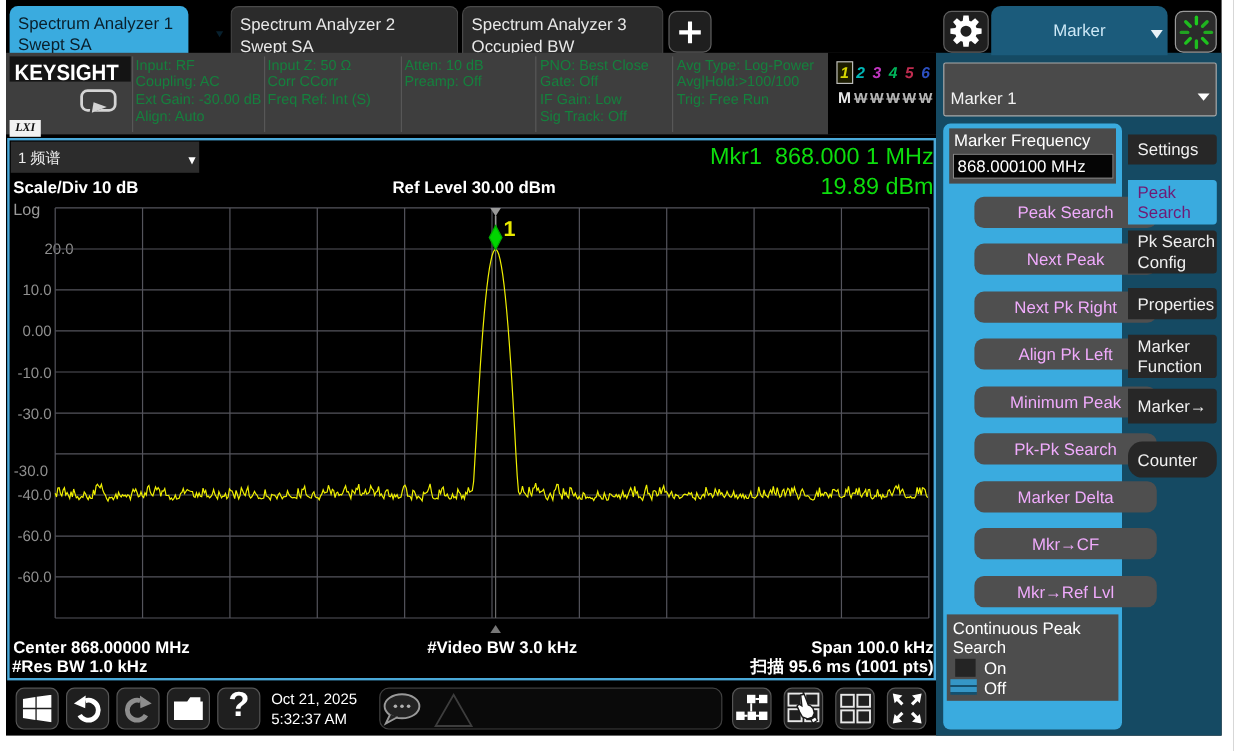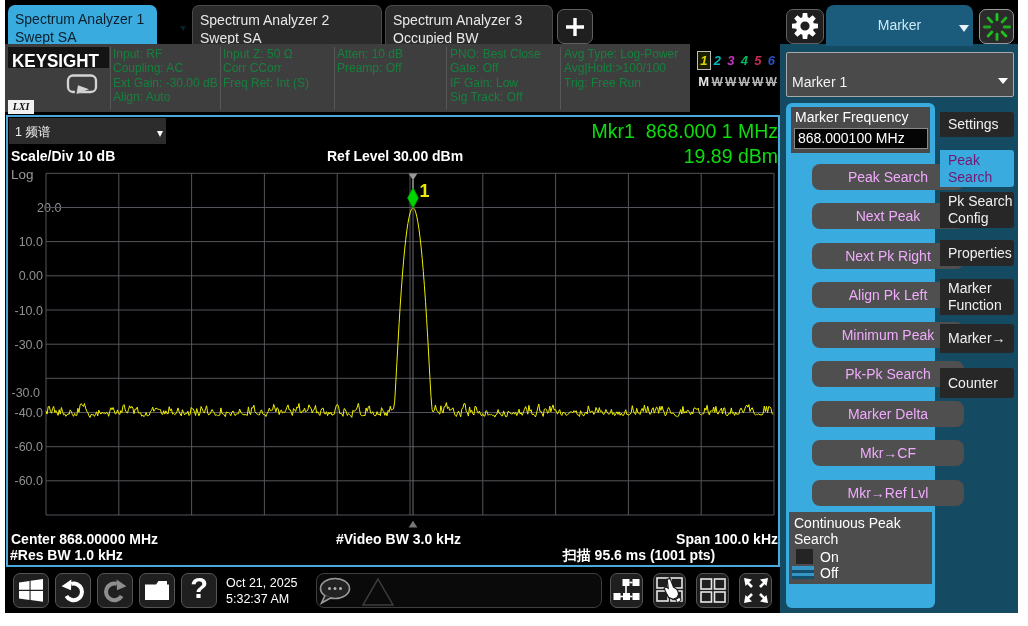--- a/index.html
+++ b/index.html
@@ -130,23 +130,23 @@
 <path d="M46.0,411.1 L47.1,414.1 L48.2,406.7 L49.3,406.4 L50.4,411.4 L51.5,413.3 L52.6,408.4 L53.7,406.5 L54.8,412.5 L55.9,410.5 L57.0,412.8 L58.1,415.4 L59.2,409.7 L60.3,414.1 L61.4,407.5 L62.5,411.3 L63.6,414.8 L64.7,413.9 L65.8,416.3 L66.9,415.0 L68.0,413.7 L69.1,414.4 L70.2,409.9 L71.3,411.5 L72.4,414.5 L73.5,416.3 L74.6,413.5 L75.7,415.4 L76.8,415.4 L77.9,408.3 L79.0,412.3 L80.1,404.9 L81.2,403.6 L82.3,405.2 L83.4,406.5 L84.5,403.6 L85.6,408.1 L86.7,411.0 L87.8,412.6 L88.9,415.7 L90.0,417.5 L91.1,414.4 L92.2,414.8 L93.3,414.4 L94.4,416.4 L95.5,414.4 L96.6,411.8 L97.7,415.9 L98.8,410.2 L99.9,412.9 L101.0,414.1 L102.1,412.3 L103.2,413.3 L104.3,412.6 L105.4,414.1 L106.5,412.3 L107.6,413.0 L108.7,416.3 L109.8,411.2 L110.9,407.7 L112.0,409.8 L113.1,407.5 L114.2,410.4 L115.3,414.0 L116.4,413.4 L117.5,409.9 L118.6,413.5 L119.7,414.6 L120.8,410.6 L121.9,412.6 L123.0,405.8 L124.1,404.6 L125.2,410.0 L126.3,412.1 L127.4,413.2 L128.5,409.6 L129.6,405.8 L130.7,408.2 L131.8,406.4 L132.9,408.1 L134.0,413.7 L135.1,409.1 L136.2,409.3 L137.3,407.1 L138.4,412.9 L139.5,412.9 L140.6,412.8 L141.7,416.2 L142.8,415.0 L143.9,416.7 L145.0,415.4 L146.1,412.5 L147.2,415.8 L148.3,415.6 L149.4,415.0 L150.5,411.2 L151.6,410.3 L152.7,407.1 L153.8,411.3 L154.9,409.6 L156.0,408.0 L157.1,408.8 L158.2,409.2 L159.3,409.5 L160.4,409.6 L161.5,413.8 L162.6,414.5 L163.7,410.7 L164.8,414.1 L165.9,410.8 L167.0,413.5 L168.1,413.9 L169.2,406.7 L170.3,410.8 L171.4,408.8 L172.5,414.0 L173.6,413.4 L174.7,414.8 L175.8,413.8 L176.9,411.9 L178.0,407.9 L179.1,411.8 L180.2,414.0 L181.3,415.9 L182.4,409.7 L183.5,412.4 L184.6,414.9 L185.7,413.4 L186.8,413.6 L187.9,411.2 L189.0,415.6 L190.1,414.2 L191.2,407.5 L192.3,408.9 L193.4,409.1 L194.5,412.0 L195.6,415.5 L196.7,408.6 L197.8,412.1 L198.9,415.8 L200.0,413.1 L201.1,406.5 L202.2,409.0 L203.3,411.6 L204.4,413.1 L205.5,408.7 L206.6,405.8 L207.7,413.2 L208.8,415.0 L209.9,414.0 L211.0,411.9 L212.1,409.5 L213.2,411.6 L214.3,412.8 L215.4,415.4 L216.5,414.9 L217.6,415.7 L218.7,415.4 L219.8,415.1 L220.9,407.9 L222.0,413.4 L223.1,413.8 L224.2,414.9 L225.3,416.6 L226.4,412.0 L227.5,412.5 L228.6,412.6 L229.7,413.6 L230.8,415.7 L231.9,412.2 L233.0,410.9 L234.1,413.4 L235.2,415.6 L236.3,414.0 L237.4,413.8 L238.5,413.7 L239.6,409.0 L240.7,412.0 L241.8,413.5 L242.9,414.5 L244.0,414.9 L245.1,414.5 L246.2,414.8 L247.3,415.5 L248.4,406.9 L249.5,412.9 L250.6,414.7 L251.7,407.7 L252.8,408.0 L253.9,405.2 L255.0,411.7 L256.1,413.3 L257.2,414.0 L258.3,414.8 L259.4,415.0 L260.5,411.2 L261.6,409.8 L262.7,413.8 L263.8,414.7 L264.9,414.7 L266.0,416.5 L267.1,413.4 L268.2,411.6 L269.3,408.1 L270.4,410.8 L271.5,410.3 L272.6,410.0 L273.7,404.4 L274.8,407.9 L275.9,411.8 L277.0,407.7 L278.1,408.7 L279.2,414.6 L280.3,410.9 L281.4,410.1 L282.5,412.9 L283.6,412.1 L284.7,412.5 L285.8,410.4 L286.9,407.2 L288.0,404.9 L289.1,409.9 L290.2,409.7 L291.3,412.5 L292.4,415.5 L293.5,408.5 L294.6,409.8 L295.7,411.5 L296.8,407.0 L297.9,407.9 L299.0,403.5 L300.1,412.1 L301.2,412.9 L302.3,410.9 L303.4,411.4 L304.5,408.1 L305.6,411.8 L306.7,411.2 L307.8,409.9 L308.9,404.8 L310.0,407.3 L311.1,408.3 L312.2,412.9 L313.3,410.1 L314.4,409.4 L315.5,405.4 L316.6,413.1 L317.7,411.6 L318.8,413.8 L319.9,415.5 L321.0,410.2 L322.1,408.4 L323.2,408.2 L324.3,413.6 L325.4,414.0 L326.5,411.7 L327.6,415.7 L328.7,412.3 L329.8,414.0 L330.9,412.2 L332.0,415.2 L333.1,414.7 L334.2,414.3 L335.3,409.0 L336.4,405.2 L337.5,404.4 L338.6,406.8 L339.7,413.4 L340.8,413.5 L341.9,413.9 L343.0,416.3 L344.1,408.6 L345.2,409.3 L346.3,412.1 L347.4,415.5 L348.5,413.5 L349.6,414.6 L350.7,415.8 L351.8,417.4 L352.9,410.3 L354.0,411.4 L355.1,410.6 L356.2,409.8 L357.3,407.1 L358.4,403.3 L359.5,409.6 L360.6,414.8 L361.7,415.6 L362.8,415.8 L363.9,415.2 L365.0,415.7 L366.1,408.0 L367.2,411.4 L368.3,407.1 L369.4,405.9 L370.5,413.0 L371.6,413.3 L372.7,411.7 L373.8,414.7 L374.9,415.9 L376.0,415.4 L377.1,411.6 L378.2,414.8 L379.3,413.9 L380.4,415.7 L381.5,407.7 L382.6,410.1 L383.7,411.4 L384.8,415.3 L385.9,412.8 L387.0,415.8 L388.1,410.3 L389.2,411.8 L390.3,406.2 L391.4,410.1 L392.5,409.4 L393.6,408.8 L394.7,401.3 L395.8,382.2 L396.9,362.6 L398.0,342.4 L399.1,323.5 L400.2,305.9 L401.3,289.8 L402.4,275.1 L403.5,261.9 L404.6,250.1 L405.7,239.8 L406.8,230.9 L407.9,223.4 L409.0,217.5 L410.1,212.9 L411.2,209.8 L412.3,208.2 L413.4,208.0 L414.5,209.2 L415.6,211.9 L416.7,216.1 L417.8,221.7 L418.9,228.7 L420.0,237.2 L421.1,247.1 L422.2,258.5 L423.3,271.4 L424.4,285.7 L425.5,301.4 L426.6,318.5 L427.7,337.1 L428.8,357.0 L429.9,377.7 L431.0,396.5 L432.1,409.8 L433.2,412.0 L434.3,410.3 L435.4,405.1 L436.5,409.9 L437.6,411.3 L438.7,413.1 L439.8,414.2 L440.9,405.8 L442.0,411.0 L443.1,413.1 L444.2,406.7 L445.3,406.5 L446.4,402.6 L447.5,408.6 L448.6,406.9 L449.7,410.5 L450.8,409.7 L451.9,409.2 L453.0,407.8 L454.1,412.2 L455.2,415.4 L456.3,416.5 L457.4,413.3 L458.5,411.1 L459.6,413.8 L460.7,416.7 L461.8,409.1 L462.9,407.8 L464.0,403.6 L465.1,403.8 L466.2,411.2 L467.3,412.2 L468.4,416.1 L469.5,406.9 L470.6,412.2 L471.7,410.3 L472.8,413.7 L473.9,415.0 L475.0,406.4 L476.1,406.8 L477.2,411.2 L478.3,413.3 L479.4,411.0 L480.5,414.2 L481.6,415.9 L482.7,413.7 L483.8,415.9 L484.9,416.1 L486.0,410.6 L487.1,411.5 L488.2,415.3 L489.3,414.2 L490.4,414.8 L491.5,414.4 L492.6,415.4 L493.7,415.1 L494.8,417.1 L495.9,414.8 L497.0,414.0 L498.1,409.5 L499.2,413.3 L500.3,413.5 L501.4,415.7 L502.5,415.9 L503.6,410.9 L504.7,414.1 L505.8,416.8 L506.9,416.5 L508.0,411.4 L509.1,411.8 L510.2,413.2 L511.3,413.9 L512.4,414.0 L513.5,412.1 L514.6,414.2 L515.7,412.4 L516.8,415.6 L517.9,412.9 L519.0,409.2 L520.1,414.1 L521.2,412.6 L522.3,415.3 L523.4,412.3 L524.5,409.2 L525.6,406.6 L526.7,409.5 L527.8,414.2 L528.9,405.3 L530.0,411.3 L531.1,409.7 L532.2,414.7 L533.3,414.0 L534.4,415.4 L535.5,416.9 L536.6,413.0 L537.7,408.0 L538.8,404.0 L539.9,411.4 L541.0,411.2 L542.1,413.7 L543.2,416.4 L544.3,409.3 L545.4,408.8 L546.5,409.5 L547.6,413.3 L548.7,412.3 L549.8,406.1 L550.9,411.8 L552.0,407.7 L553.1,404.9 L554.2,410.1 L555.3,409.6 L556.4,411.3 L557.5,414.1 L558.6,411.5 L559.7,409.6 L560.8,414.2 L561.9,415.5 L563.0,412.1 L564.1,412.8 L565.2,413.1 L566.3,415.4 L567.4,414.7 L568.5,414.1 L569.6,412.2 L570.7,411.8 L571.8,412.1 L572.9,412.7 L574.0,410.6 L575.1,412.0 L576.2,410.7 L577.3,414.6 L578.4,414.9 L579.5,416.5 L580.6,410.7 L581.7,413.3 L582.8,415.3 L583.9,415.8 L585.0,413.1 L586.1,411.9 L587.2,414.0 L588.3,405.9 L589.4,410.1 L590.5,412.6 L591.6,411.1 L592.7,411.4 L593.8,414.4 L594.9,412.5 L596.0,407.5 L597.1,410.2 L598.2,412.6 L599.3,407.6 L600.4,411.7 L601.5,410.7 L602.6,413.0 L603.7,414.5 L604.8,412.8 L605.9,409.5 L607.0,412.0 L608.1,413.7 L609.2,414.3 L610.3,412.8 L611.4,409.4 L612.5,414.4 L613.6,412.8 L614.7,415.6 L615.8,413.8 L616.9,411.8 L618.0,414.4 L619.1,411.8 L620.2,415.3 L621.3,413.2 L622.4,415.3 L623.5,415.4 L624.6,412.8 L625.7,409.7 L626.8,414.4 L627.9,414.6 L629.0,415.2 L630.1,414.1 L631.2,412.7 L632.3,405.7 L633.4,410.8 L634.5,413.5 L635.6,414.5 L636.7,408.3 L637.8,412.5 L638.9,413.2 L640.0,414.5 L641.1,410.6 L642.2,408.4 L643.3,411.4 L644.4,405.2 L645.5,410.9 L646.6,412.5 L647.7,406.4 L648.8,411.1 L649.9,414.4 L651.0,413.5 L652.1,409.0 L653.2,407.7 L654.3,413.2 L655.4,410.1 L656.5,407.0 L657.6,408.0 L658.7,413.4 L659.8,406.4 L660.9,410.4 L662.0,406.1 L663.1,410.0 L664.2,412.2 L665.3,415.9 L666.4,414.4 L667.5,409.5 L668.6,407.5 L669.7,409.8 L670.8,413.2 L671.9,413.4 L673.0,413.0 L674.1,413.8 L675.2,415.7 L676.3,416.1 L677.4,416.8 L678.5,416.1 L679.6,412.8 L680.7,409.6 L681.8,414.0 L682.9,406.4 L684.0,413.2 L685.1,411.5 L686.2,413.0 L687.3,410.3 L688.4,410.5 L689.5,412.4 L690.6,414.7 L691.7,411.8 L692.8,413.9 L693.9,408.2 L695.0,407.9 L696.1,408.8 L697.2,409.5 L698.3,408.1 L699.4,413.5 L700.5,414.4 L701.6,414.7 L702.7,413.7 L703.8,413.6 L704.9,408.0 L706.0,410.2 L707.1,405.3 L708.2,412.1 L709.3,414.9 L710.4,411.0 L711.5,410.8 L712.6,411.3 L713.7,407.1 L714.8,412.4 L715.9,406.4 L717.0,412.6 L718.1,414.2 L719.2,411.3 L720.3,410.3 L721.4,408.1 L722.5,414.0 L723.6,408.2 L724.7,407.9 L725.8,414.3 L726.9,415.8 L728.0,415.1 L729.1,413.0 L730.2,413.8 L731.3,407.9 L732.4,413.4 L733.5,412.4 L734.6,415.4 L735.7,412.2 L736.8,414.4 L737.9,414.1 L739.0,414.0 L740.1,409.0 L741.2,408.1 L742.3,410.8 L743.4,412.9 L744.5,410.0 L745.6,406.6 L746.7,405.0 L747.8,407.2 L748.9,404.6 L750.0,411.6 L751.1,409.0 L752.2,407.7 L753.3,410.7 L754.4,414.1 L755.5,414.9 L756.6,414.3 L757.7,414.6 L758.8,413.7 L759.9,415.0 L761.0,414.7 L762.1,415.0 L763.2,413.1 L764.3,406.1 L765.4,411.5 L766.5,406.4 L767.6,412.6 L768.7,406.5 L769.8,406.9 L770.9,408.2 L772.0,413.2 L773.1,414.6" fill="none" stroke="#f0f000" stroke-width="1"></path>
 <line x1="413" y1="174" x2="413" y2="515" stroke="#6a6a6a" stroke-width="1"></line>
 <line x1="413" y1="180" x2="413" y2="190" stroke="#9a9a9a" stroke-width="1.3"></line>
 <path d="M408.6,173.4 L417.4,173.4 L413,180.2 z" fill="#999"></path>
 <path d="M408.6,527.6 L417.4,527.6 L413,520.8 z" fill="#777"></path>
 <path d="M413,188 L418.3,198 L413,208 L407.7,198 z" fill="#00d500" stroke="#00a800" stroke-width="1"></path>
 <text x="419.5" y="196.5" fill="#e8e800" font-size="18px" font-weight="bold" font-family="Liberation Sans">1</text>
 </svg>
 <div class="ab wt" style="left:11px;top:531px;">Center 868.00000 MHz</div>
 <div class="ab wt" style="left:10px;top:547px;">#Res BW 1.0 kHz</div>
-<div class="ab wt" style="left:336px;top:531px;">#Video BW 3.0 kHz</div>
+<div class="ab wt" style="left:356px;top:531px;">#Video BW 3.0 kHz</div>
 <div class="ab wt" style="left:500px;top:531px;width:278px;text-align:right;">Span 100.0 kHz</div>
-<div class="ab wt" style="left:500px;top:547px;width:278px;text-align:center;">扫描 95.6 ms (1001 pts)</div>
+<div class="ab wt" style="left:500px;top:547px;width:278px;text-align:right;">扫描 95.6 ms (1001 pts)</div>
 
 <div class="ab btn-sq" style="left:13px;top:573px;width:36px;height:35px;border-width:1.5px;border-color:#555;"></div>
 <svg class="ab" style="left:19px;top:579px;" width="24" height="23" viewBox="0 0 24 23">
 <path fill="#fff" d="M0 3.4 L10.5 1.9 V10.8 H0 z M11.6 1.7 L24 0 V10.8 H11.6 z M0 12 H10.5 V20.9 L0 19.4 z M11.6 12 H24 V22.8 L11.6 21.1 z"></path>
   </svg>
 <div class="ab btn-sq" style="left:55px;top:573px;width:36px;height:35px;border-width:1.5px;border-color:#555;"></div>
 <svg class="ab" style="left:59px;top:577px;" width="28" height="28" viewBox="0 0 28 28">
 <path d="M12.2,6.9 A 8.3,8.3 0 1 1 7.4,18.9" fill="none" stroke="#fff" stroke-width="4"></path>
 <path d="M2.6,9.2 L12.4,2.6 L12.0,13.2 z" fill="#fff"></path>
   </svg>
@@ -259,15 +259,15 @@
   </div>
 <div class="ab rtab" style="top:240px;height:26px;">
     <span>Properties</span>
   </div>
 <div class="ab rtab" style="top:279px;height:36px;">
     <span>Marker<br>Function</span>
   </div>
 <div class="ab rtab" style="top:324px;height:29px;">
     <span>Marker→</span>
   </div>
-<div class="ab rtab" style="top:368px;height:30px;">
+<div class="ab rtab" style="top:368px;height:30px;border-radius:12px;">
     <span>Counter</span>
   </div>
 
 </body></html>

